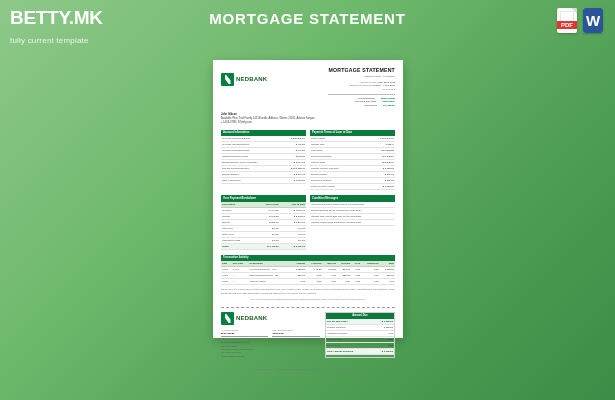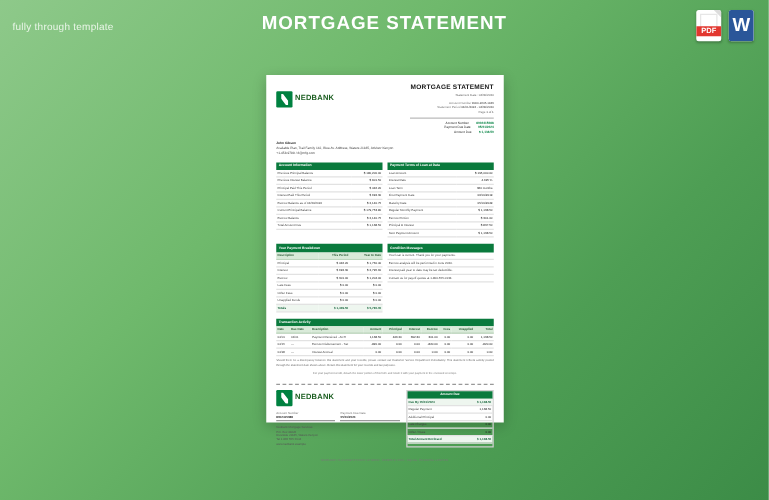--- a/index.html
+++ b/index.html
@@ -75,21 +75,22 @@
   .slip-fields{display:flex;gap:4px;margin-top:4px;font-size:2.4px;}
   .fld{flex:1;}
   .fld .lb{color:#777;}
   .fld .vl{border-bottom:.4px solid #999;min-height:4px;color:#222;font-weight:bold;}
   .footer-note{text-align:center;font-size:2.3px;color:#777;margin-top:10px;letter-spacing:.2px;}
 </style>
 </head>
 <body>
 
 <div class="brand">
-  <div class="brand-sub">fully through template</div>
+  <div class="brand-name">BETTY.MK</div>
+  <div class="brand-sub">fully current template</div>
 </div>
 
 <div class="page-title">MORTGAGE STATEMENT</div>
 
 <div class="file-badges">
   <div class="badge pdf">
     <div class="fold"></div>
     <div class="pdficon"></div>
     <div class="tag">PDF</div>
   </div>

